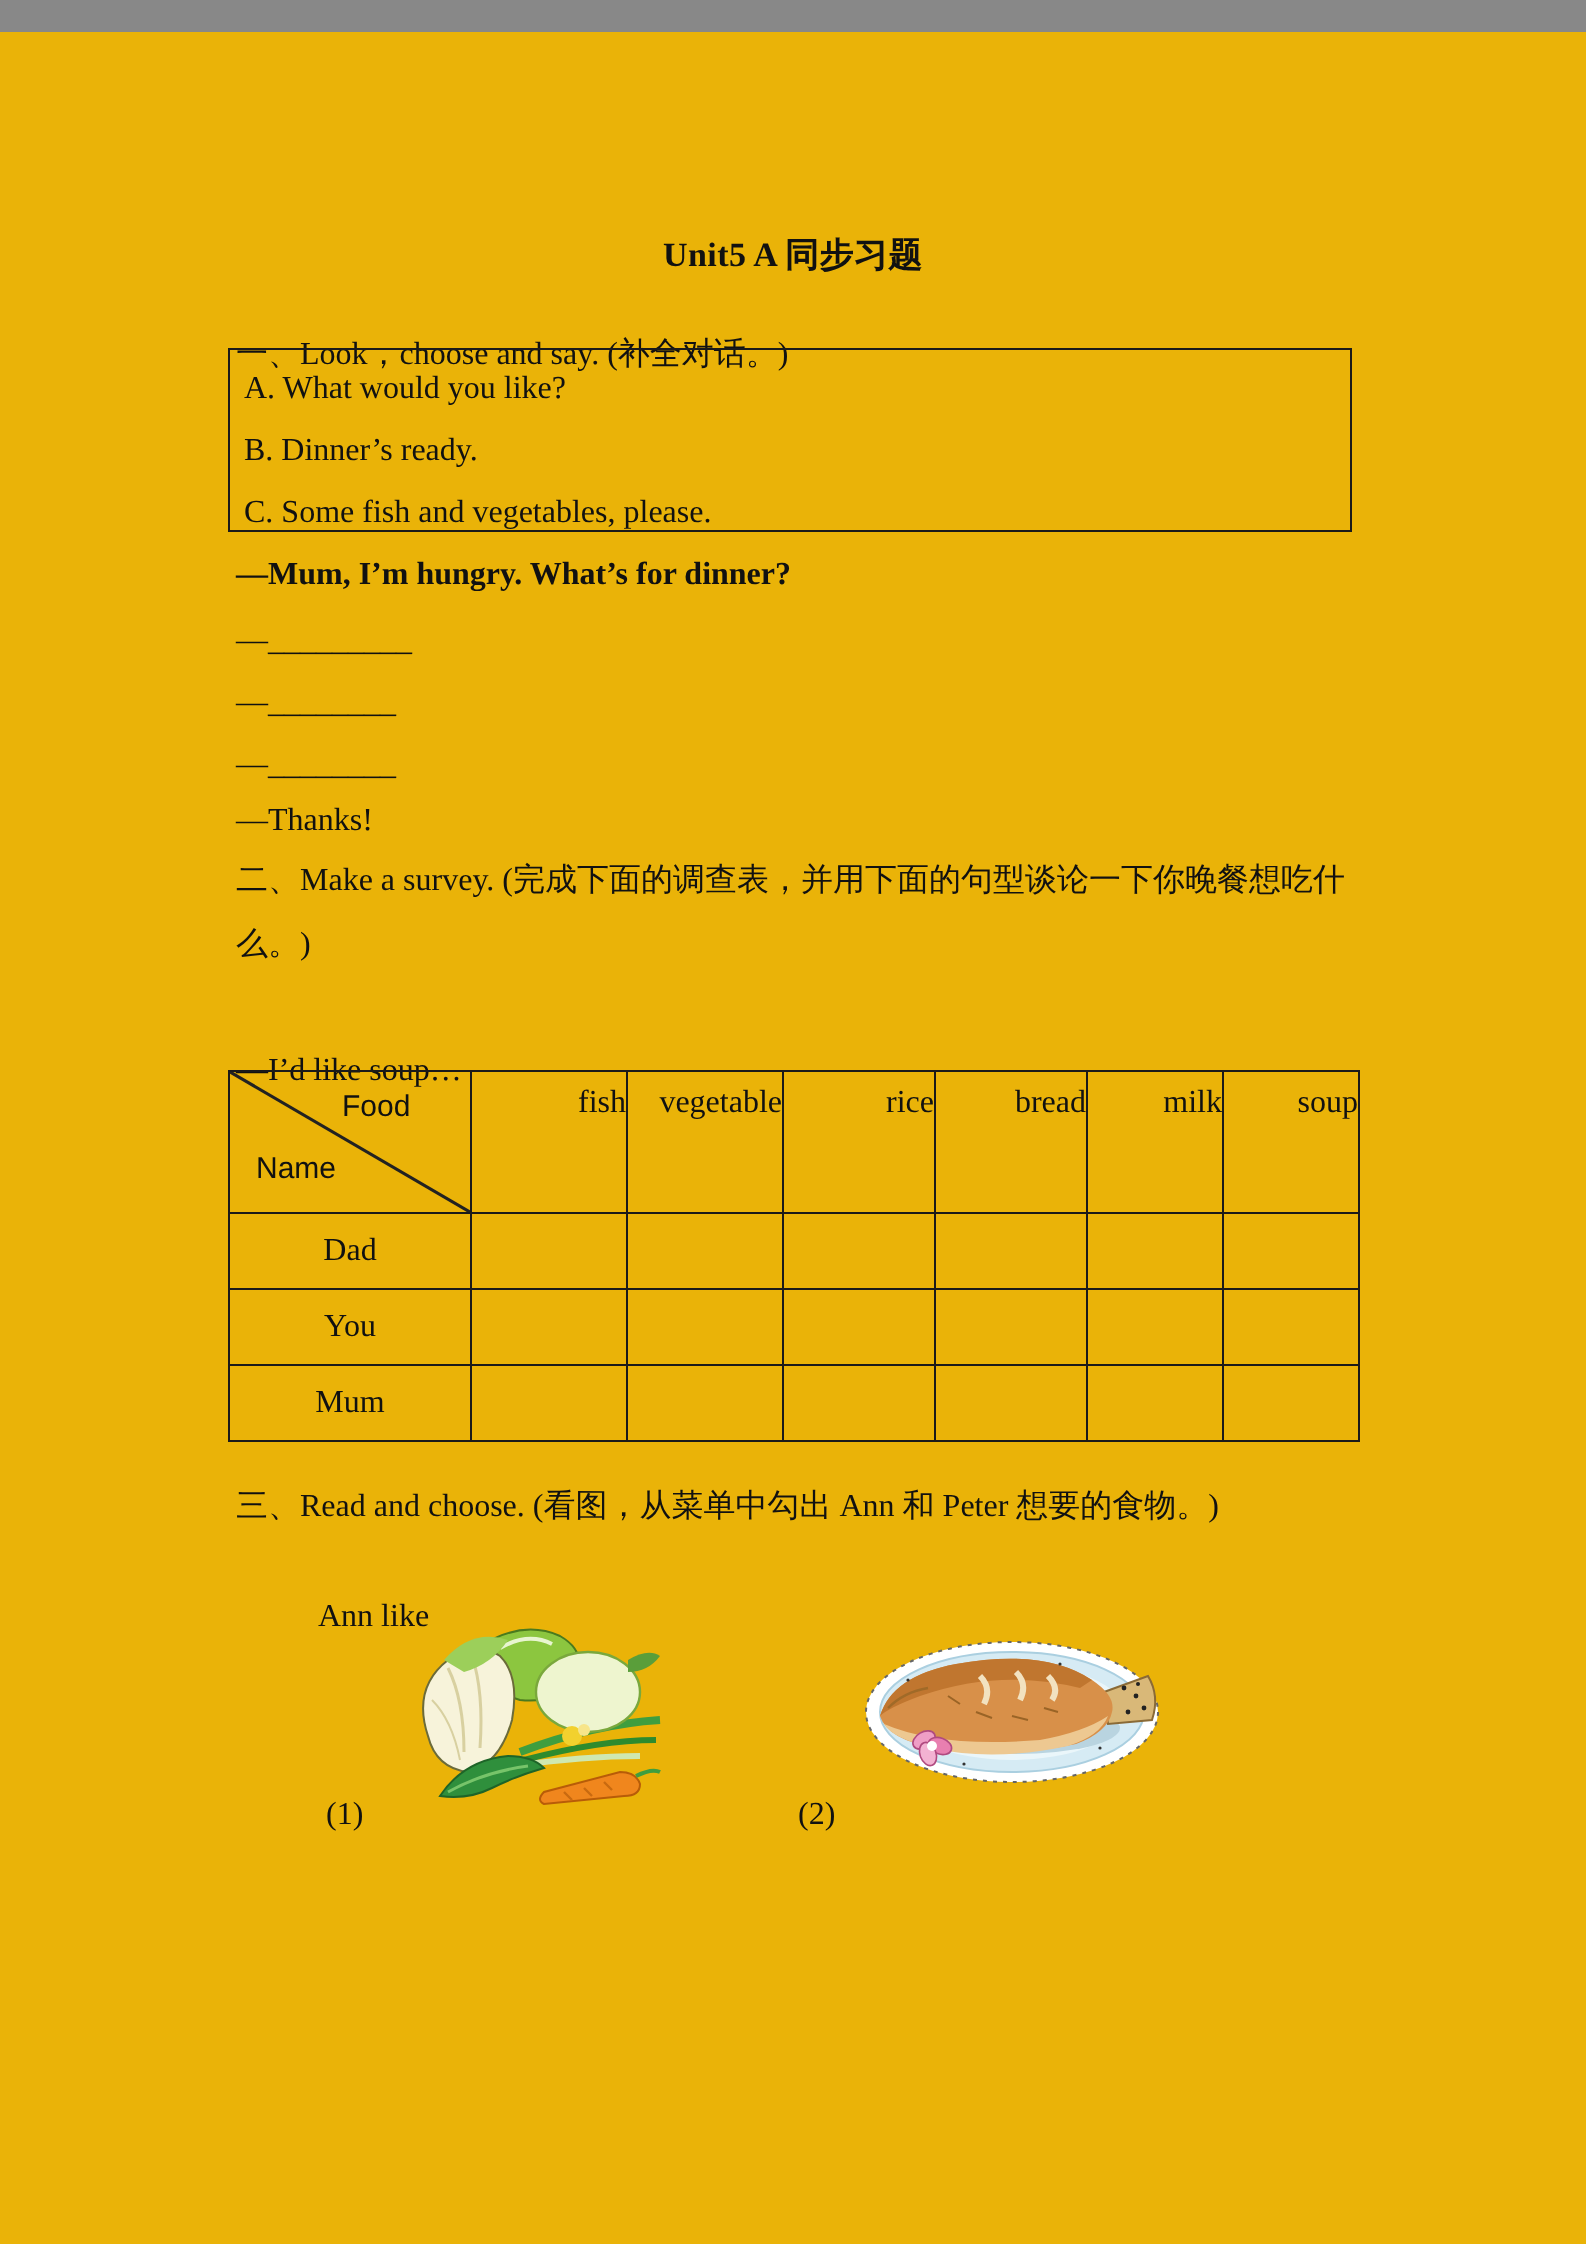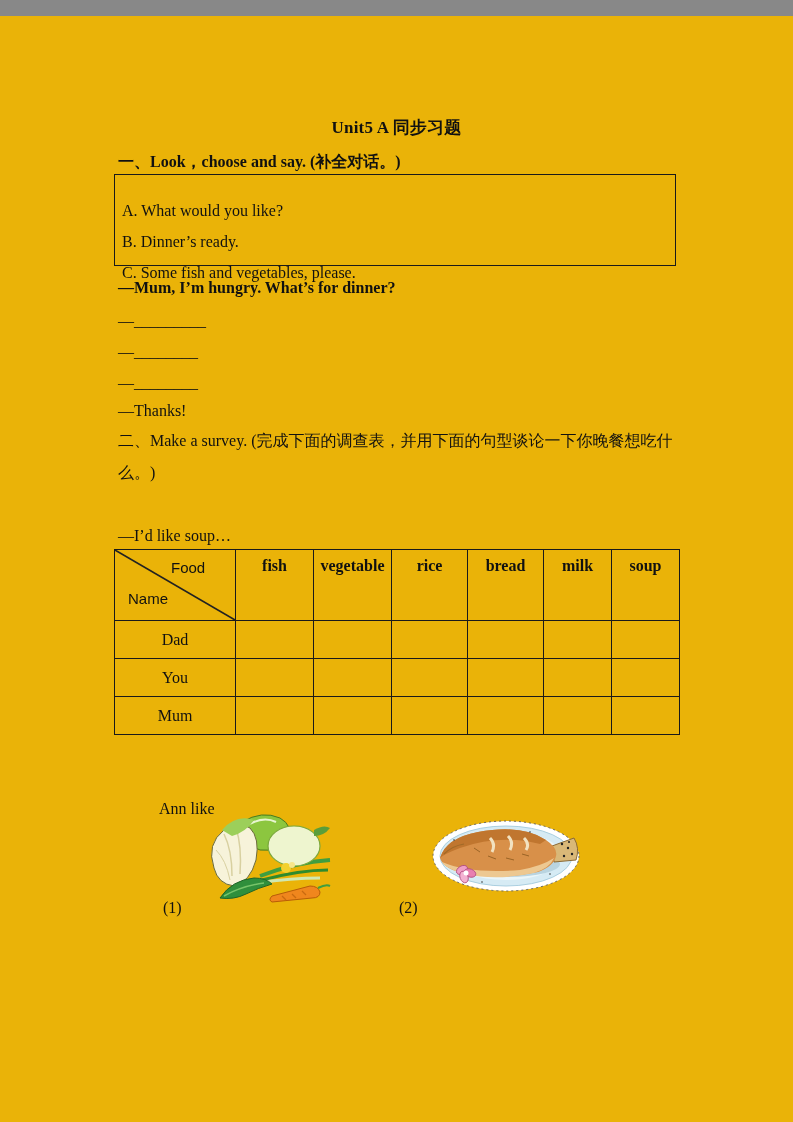--- a/index.html
+++ b/index.html
@@ -19,35 +19,35 @@
     top:100px; left:0; width:100%;
     text-align:center;
     font-weight:bold;
     font-size:17px;
     letter-spacing:0.2px;
   }
   .hline { left:118px; line-height:21px; white-space:nowrap; }
   .options-box {
     top:158px; left:114px; width:562px; height:92px;
     border:1.5px solid #1a1a1a;
-    padding:20px 6px 0 7px;
+    padding:4px 6px 0 7px;
   }
   .options-box .opt { line-height:31px; white-space:nowrap; }
   .survey-table {
-    top:533px; left:114px;
+    top:519px; left:114px;
     border-collapse:collapse;
     table-layout:fixed;
   }
   .survey-table td, .survey-table th {
     border:1.2px solid #1a1a1a;
     font-weight:normal;
     font-size:16px;
     padding:0;
   }
-  .survey-table th.colhead { height:70px; vertical-align:top; padding-top:7px; text-align:center;font-weight:bold; }
+  .survey-table th.colhead { height:70px; vertical-align:top; padding-top:7px; text-align:right; }
   .survey-table td.namecell { height:38px; text-align:center; vertical-align:middle; }
   .survey-table td.blankcell { height:38px; }
   .corner { position:relative; width:120px; height:70px; }
   .corner svg { position:absolute; inset:0; width:100%; height:100%; }
   .corner .food {
     position:absolute; top:9px; left:56px;
     font-family:"Liberation Sans", sans-serif; font-size:15px;
   }
   .corner .name {
     position:absolute; top:40px; left:13px;
@@ -55,21 +55,21 @@
   }
   .clipart { display:block; }
 </style>
 </head>
 <body>
 
 <div class="page">
 
   <div class="abs title">Unit5 A 同步习题</div>
 
-  <div class="abs hline" style="top:135px;font-weight:bold;">一、Look，choose and say. (补全对话。)</div>
+  <div class="abs hline" style="top:151px;">一、Look，choose and say. (补全对话。)</div>
 
   <div class="abs options-box">
     <div class="opt">A. What would you like?</div>
     <div class="opt">B. Dinner’s ready.</div>
     <div class="opt">C. Some fish and vegetables, please.</div>
   </div>
 
   <div class="abs hline" style="top:261px;font-weight:bold;">—Mum, I’m hungry. What’s for dinner?</div>
   <div class="abs hline" style="top:294px;">—_________</div>
   <div class="abs hline" style="top:325px;">—________</div>
@@ -131,20 +131,21 @@
       <td class="blankcell"></td>
       <td class="blankcell"></td>
       <td class="blankcell"></td>
       <td class="blankcell"></td>
       <td class="blankcell"></td>
       <td class="blankcell"></td>
     </tr>
   </tbody>
     </table>
 
+  <div class="abs hline" style="top:727px;">三、Read and choose. (看图，从菜单中勾出 Ann 和 Peter 想要的食物。)</div>
   <div class="abs" style="top:782px; left:159px; line-height:21px;">Ann like</div>
 
   <svg class="abs clipart" style="top:794px; left:202px;" width="132" height="96" viewBox="0 0 132 96">
     <path d="M58,66 Q95,52 128,50" stroke="#3f9e3f" stroke-width="4" fill="none"></path>
     <path d="M60,70 Q98,60 126,60" stroke="#2e8b2e" stroke-width="3" fill="none"></path>
     <path d="M55,73 Q90,68 118,68" stroke="#cfe8b0" stroke-width="3" fill="none"></path>
     <path d="M40,12 Q60,0 78,8 Q92,16 86,30 Q76,42 58,40 Q42,36 40,12 Z" fill="#8cc63f" stroke="#4a7a1e" stroke-width="1"></path>
     <path d="M48,14 Q62,6 74,12" stroke="#e8f5d0" stroke-width="2" fill="none"></path>
     <ellipse cx="92" cy="36" rx="26" ry="20" fill="#eef5cf" stroke="#7aa83c" stroke-width="1.2"></ellipse>
     <path d="M112,20 Q122,14 128,18 Q122,26 112,26 Z" fill="#5a9e3a"></path>

